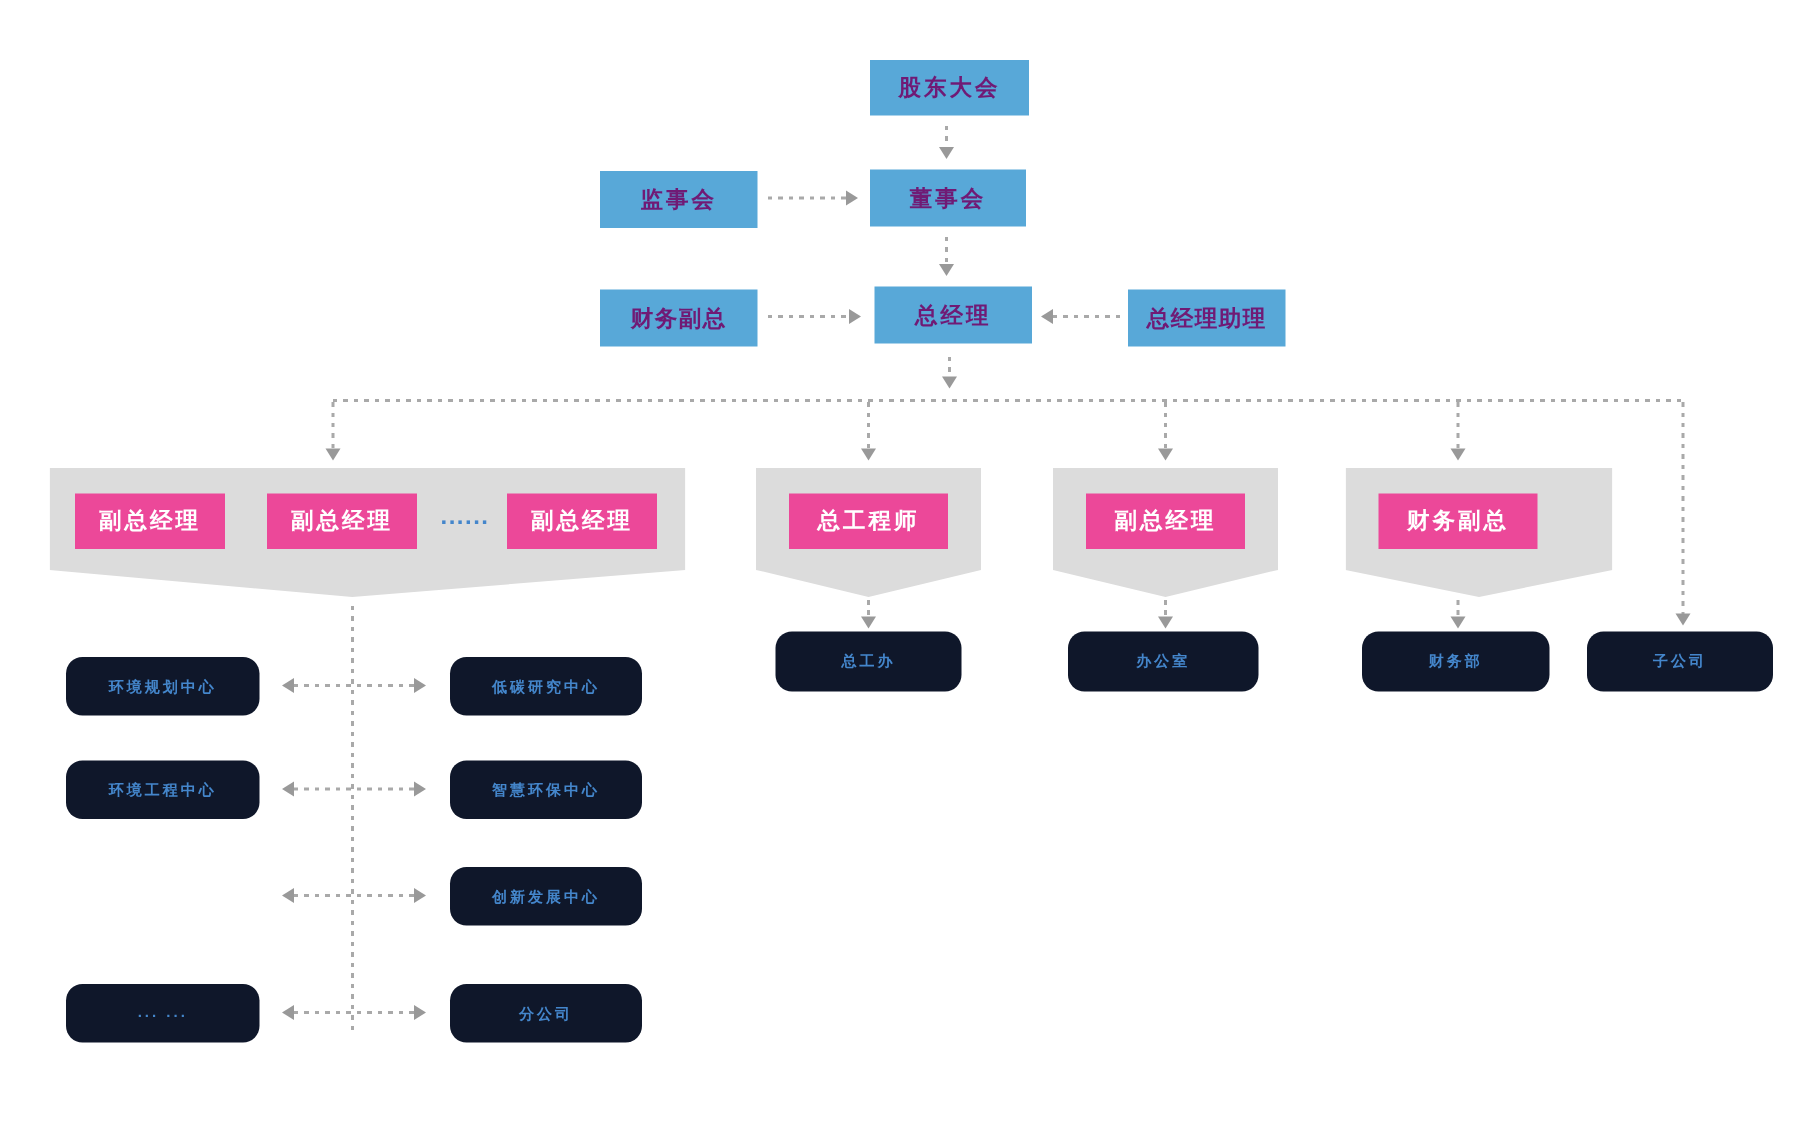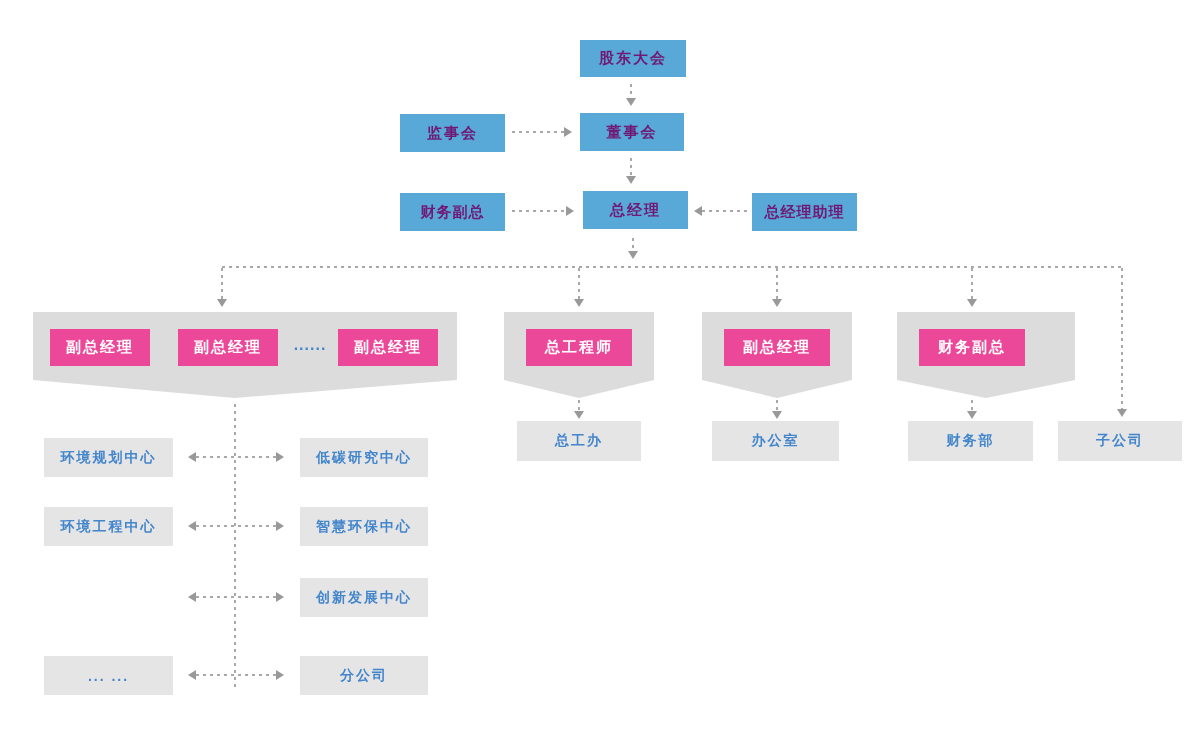--- a/index.html
+++ b/index.html
@@ -4,21 +4,21 @@
 <style>
   html,body{margin:0;padding:0;background:#fff;}
   body{width:1200px;height:751px;font-family:"Liberation Sans","DejaVu Sans",sans-serif;}
   .canvas{position:relative;width:1200px;height:751px;background:#ffffff;overflow:hidden;}
 
   
   .node{position:absolute;display:flex;align-items:center;justify-content:center;
         font-weight:700;letter-spacing:2px;box-sizing:border-box;}
   .lb{background:#58a8d8;color:#701a75;font-size:15px;}        
   .db{background:#ec4899;color:#ffffff;font-size:15px;}        
-  .og{background:#e5e5e5;color:#4486cb;font-size:14px;}        
+  .og{background:#0f172a;color:#4486cb;font-size:10px;border-radius:11px;}        
 
   
   .banner{position:absolute;top:312px;height:86px;background:#dcdcdc;}
   .banner.small{width:150px;clip-path:polygon(0 0,100% 0,100% 79%,50% 100%,0 79%);}
   #b-big{left:33px;width:424px;clip-path:polygon(0 0,100% 0,100% 79%,47.6% 100%,0 79%);}
   #b-eng{left:504px;}
   #b-dep{left:702px;}
   #b-fin{left:897px;padding-left:28px;}
   .banner .db{top:17px;height:37px;}
   #bb1{left:17px;width:100px;}

